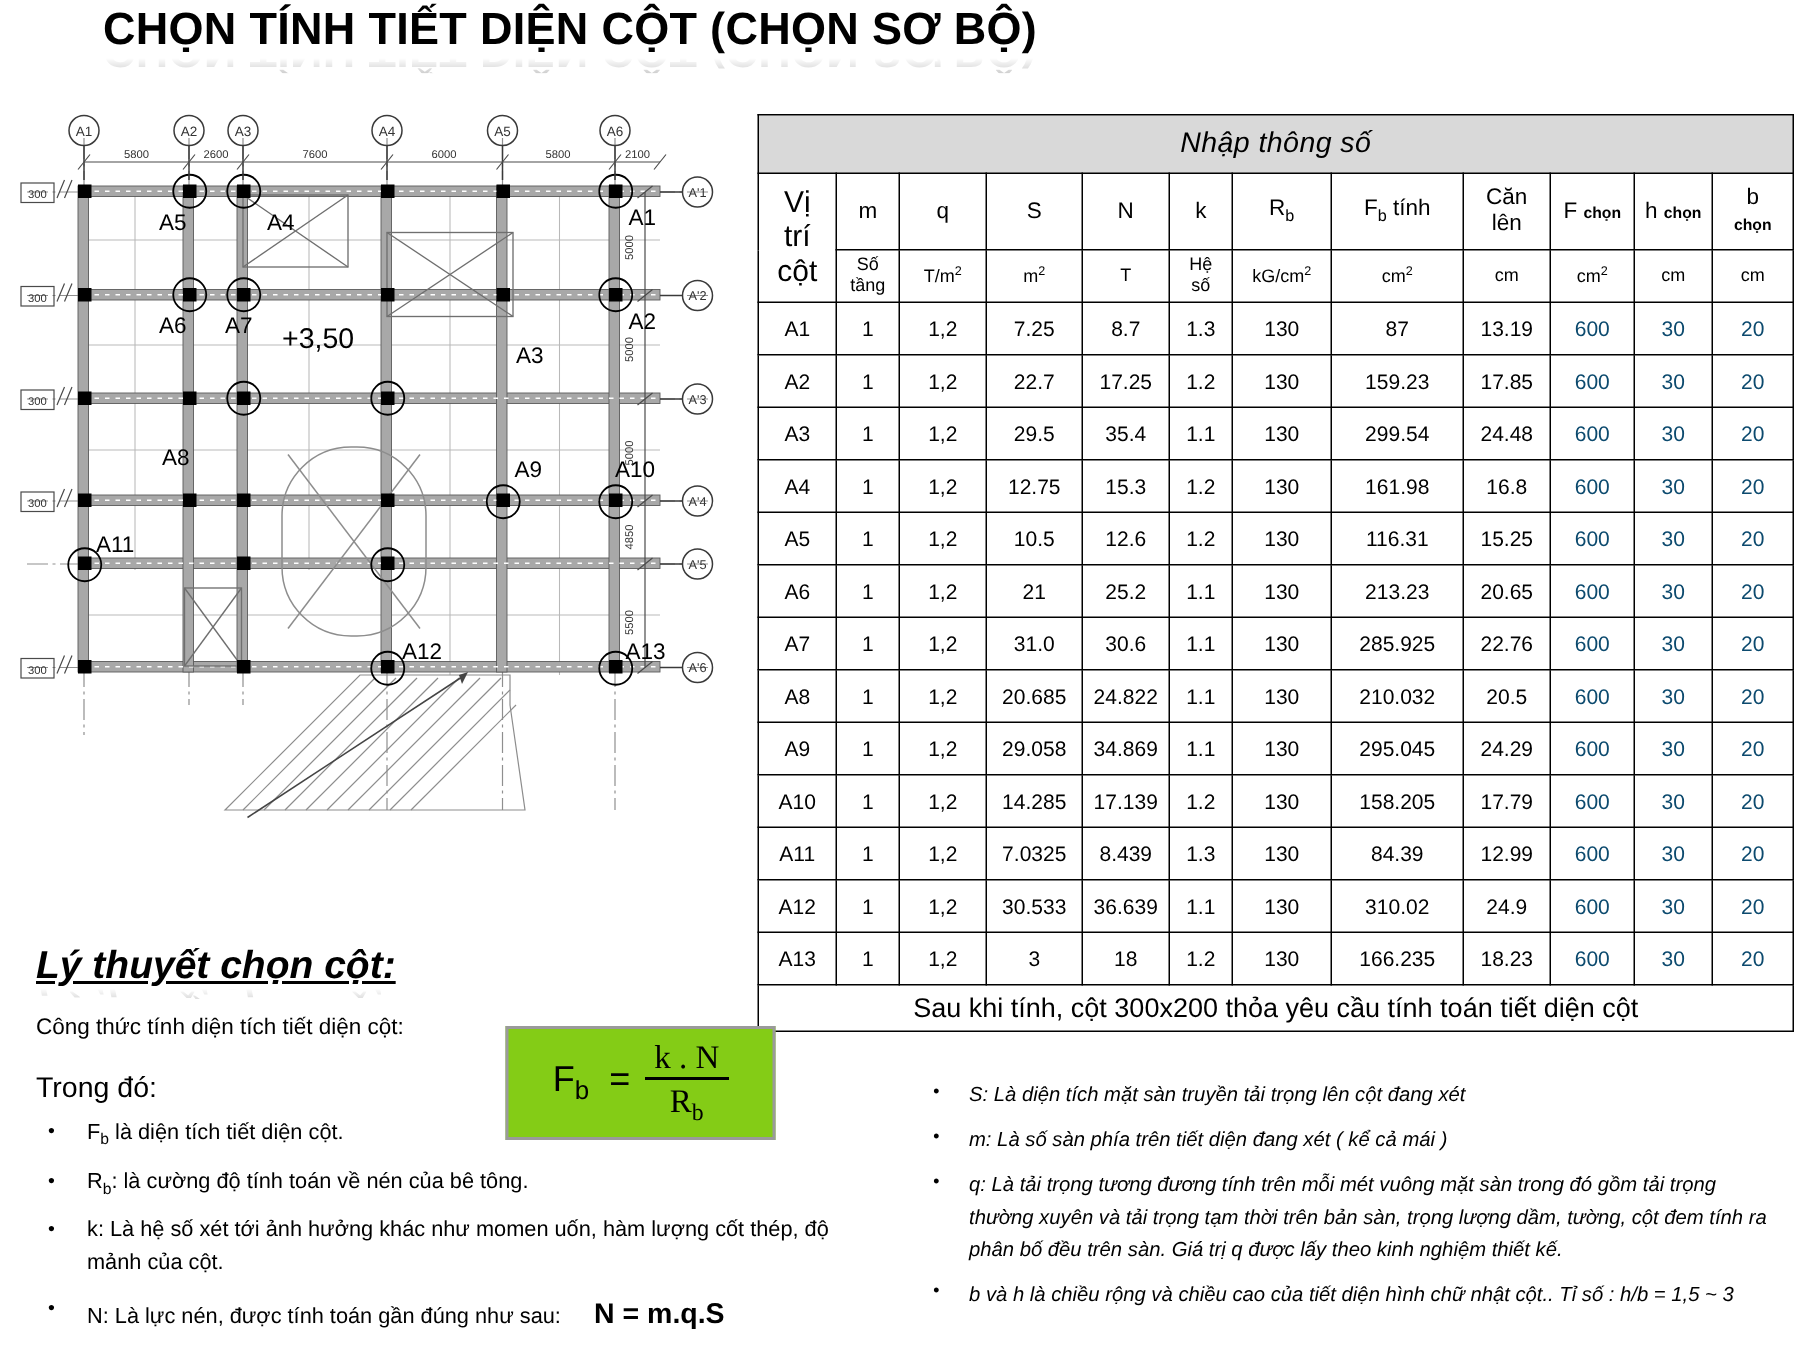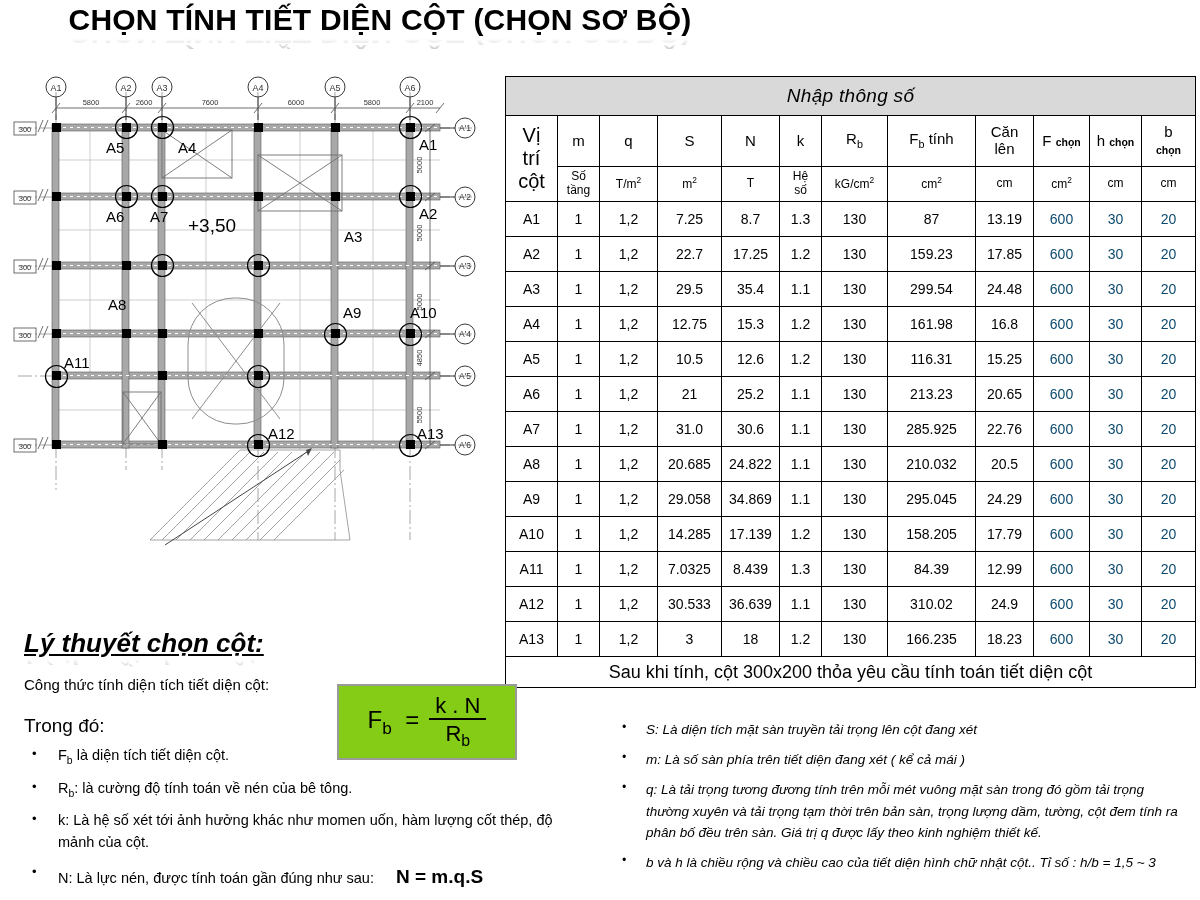--- a/index.html
+++ b/index.html
@@ -92,21 +92,21 @@
   
   .formula-box{
     position:absolute;left:337px;top:684px;
     width:176px;height:72px;
     border:2px solid #9a9a9a;
     background:#84cc16;
     display:flex;align-items:center;justify-content:center;
     gap:10px;
   }
   .fb-lhs{font-size:24px;}
-  .frac{display:inline-block;text-align:center;line-height:1.05;}
+  .frac{display:inline-block;text-align:center;line-height:1.05;font-family:Liberation Serif, serif;}
   .frac .num{font-size:22px;padding:0 6px 1px 6px;border-bottom:2px solid #000;display:block;}
   .frac .den{font-size:22px;display:block;padding-top:2px;}
 
   
   .right-notes{position:absolute;left:600px;top:703px;width:595px;}
   .right-notes ul{margin:16px;padding:0;list-style:none;font-style:italic;}
   .right-notes li{
     position:relative;padding-left:30px;margin-bottom:8px;
     font-size:13.5px;line-height:1.62;
   }

